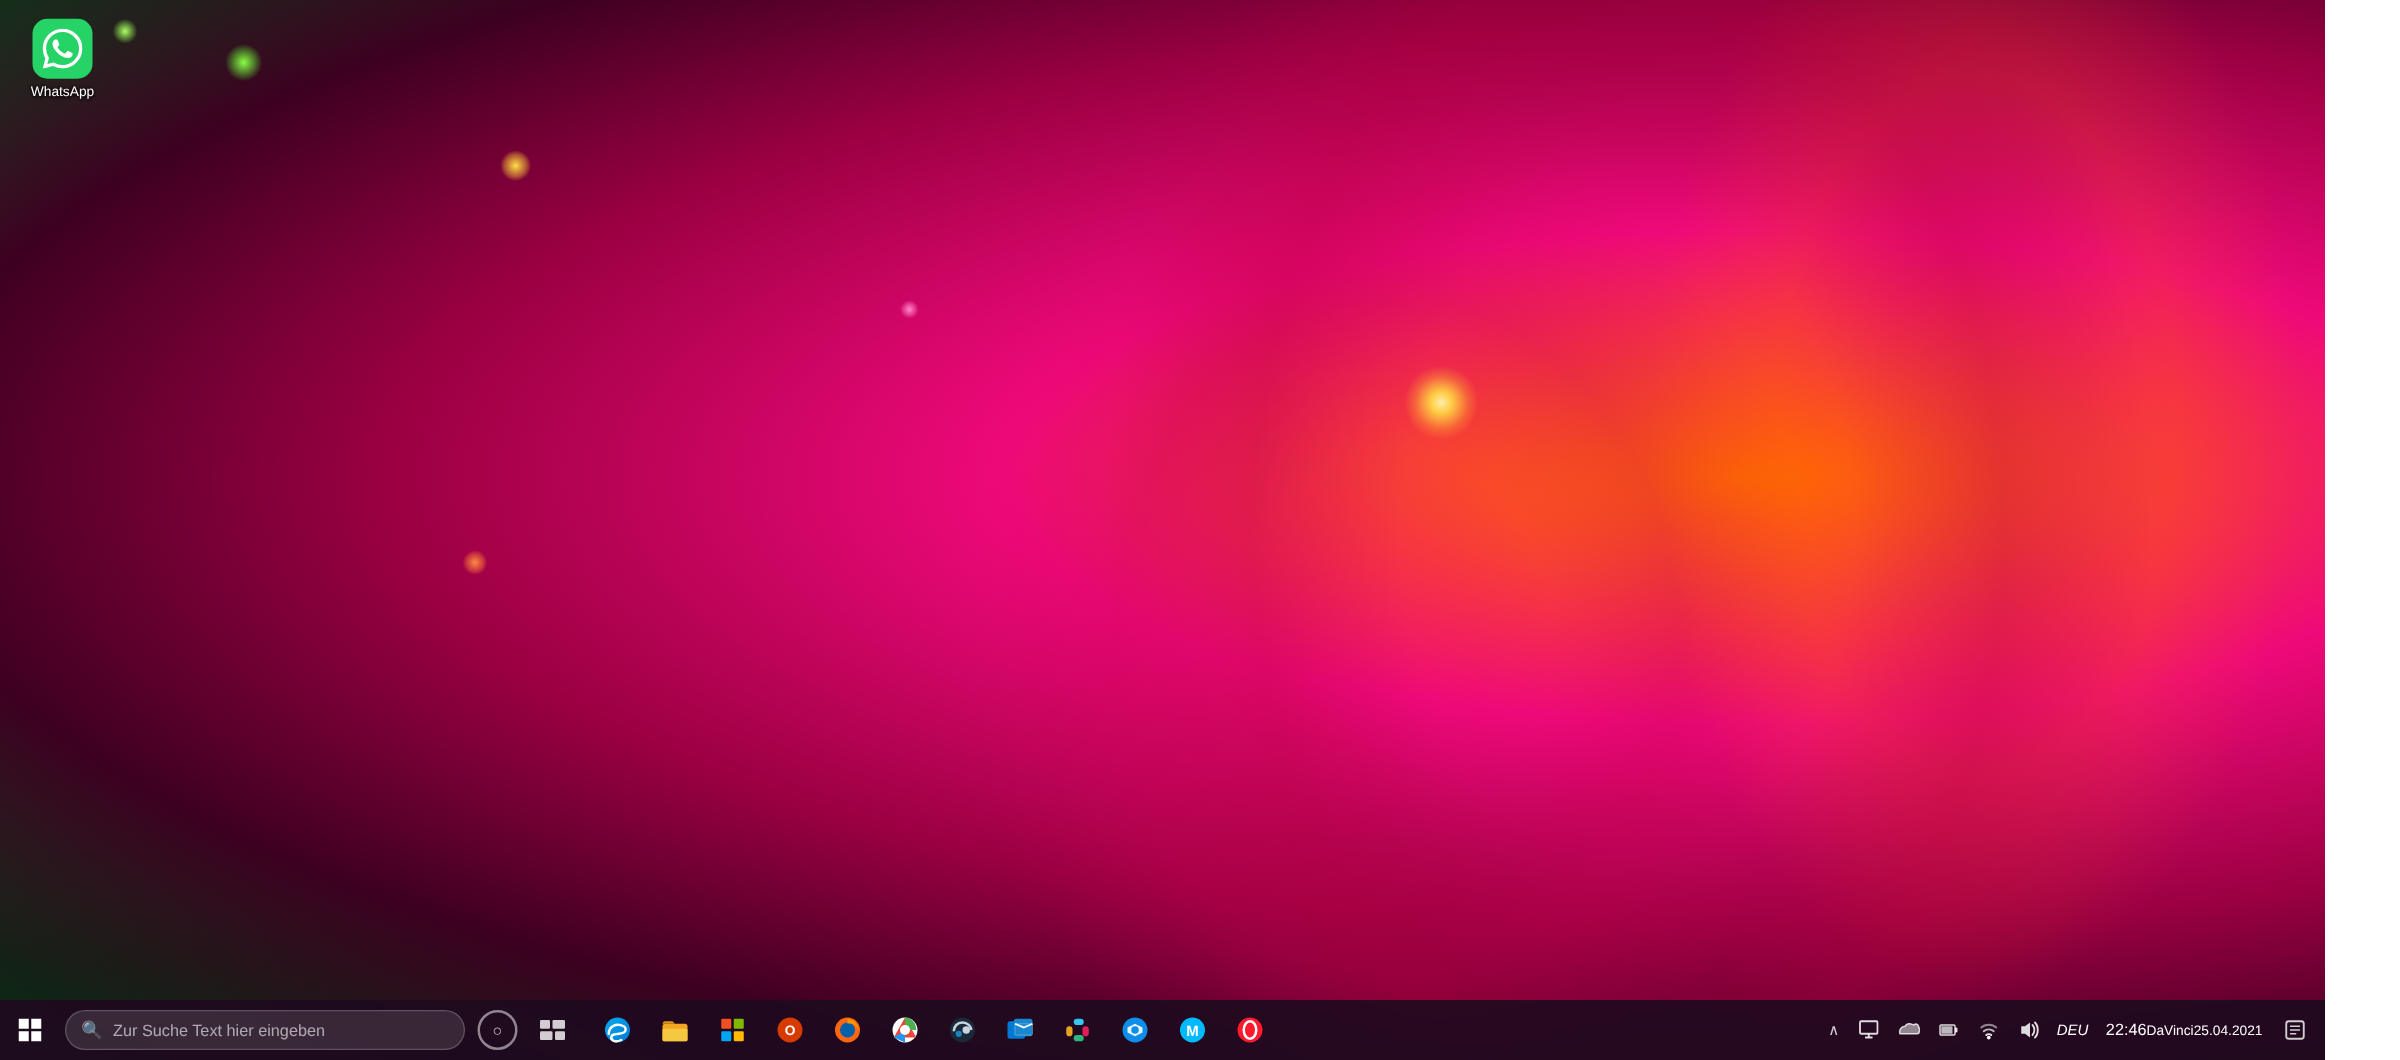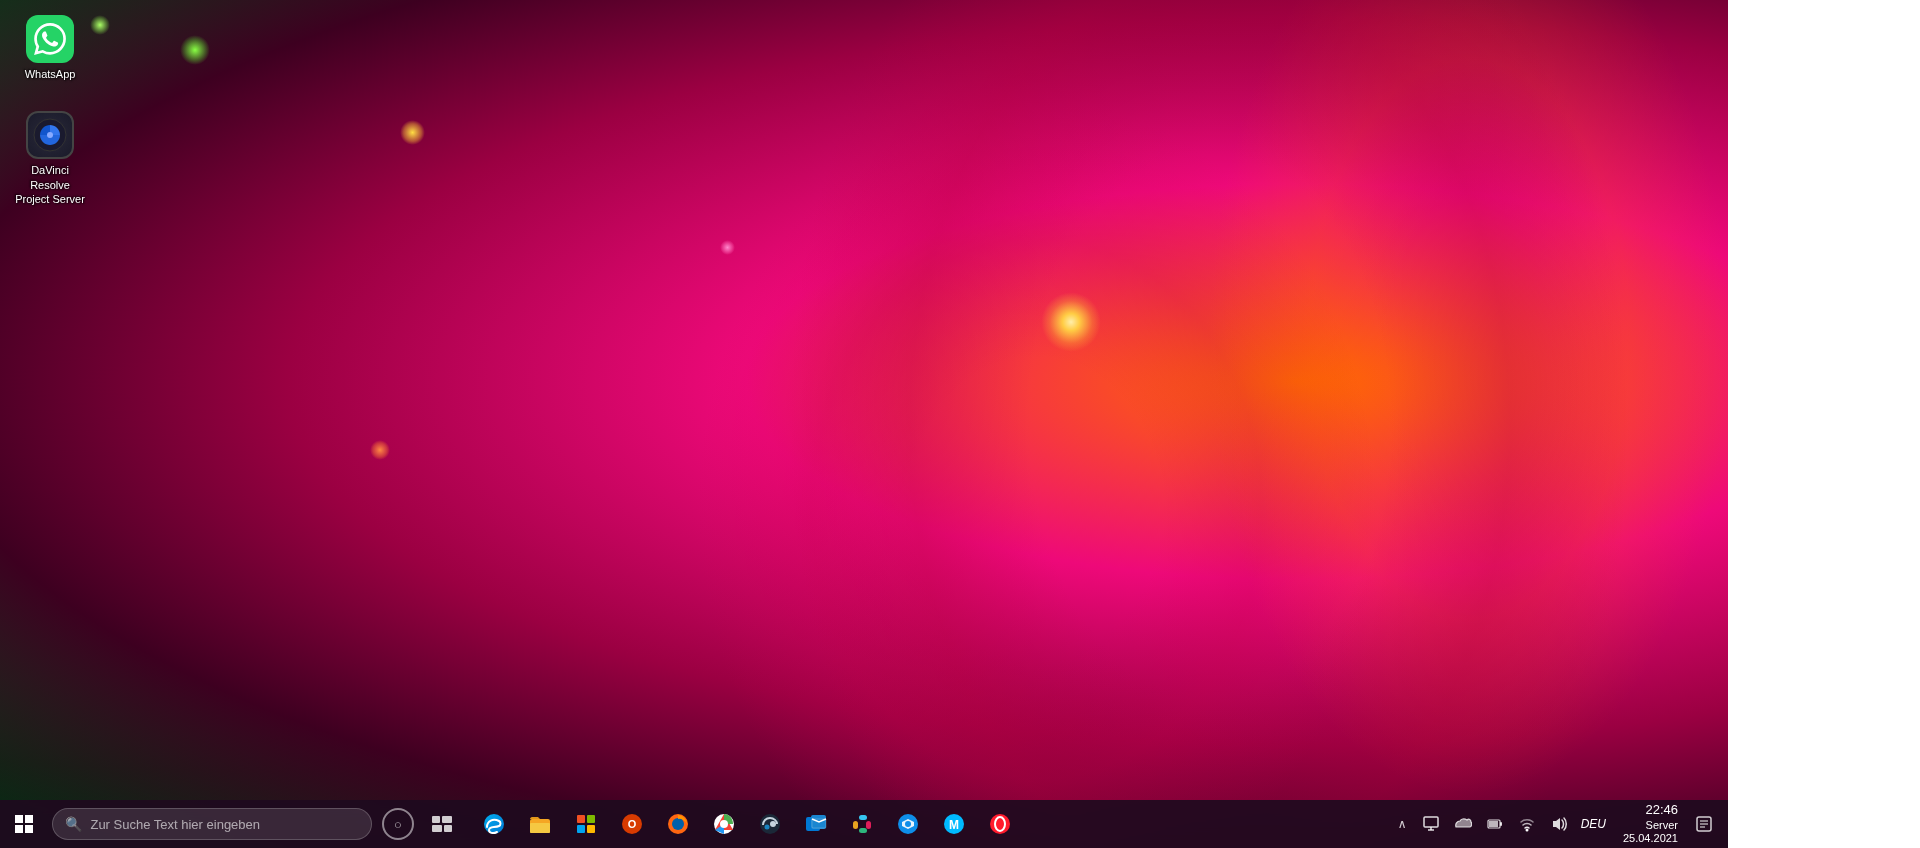--- a/index.html
+++ b/index.html
@@ -6,21 +6,21 @@
     
     body {
       width: 1920px;
       height: 848px;
       overflow: hidden;
       font-family: 'Segoe UI', Arial, sans-serif;
       position: relative;
     }
 
     #desktop {
-      width: 1728px;
+      width: 1860px;
       height: 848px;
       position: relative;
       background: #4d7c0f;
     }
 
     
     #wallpaper {
       position: absolute;
       inset: 0;
       background: 
@@ -246,21 +246,21 @@
       align-items: center;
       justify-content: center;
       color: rgba(255,255,255,0.85);
       font-size: 14px;
       cursor: pointer;
       border-radius: 4px;
     }
 
     #clock-area {
       display: flex;
-      flex-direction: column;
+      flex-direction: row;
       align-items: flex-end;
       padding: 0 6px;
       cursor: pointer;
       min-width: 70px;
     }
 
     #clock-time {
       color: white;
       font-size: 13px;
       font-weight: 400;
@@ -357,38 +357,20 @@
 
     <div class="desktop-icon">
       <div class="icon-image whatsapp-icon">
         <svg class="whatsapp-svg" viewBox="0 0 24 24" xmlns="http://www.w3.org/2000/svg">
           <path d="M17.472 14.382c-.297-.149-1.758-.867-2.03-.967-.273-.099-.471-.148-.67.15-.197.297-.767.966-.94 1.164-.173.199-.347.223-.644.075-.297-.15-1.255-.463-2.39-1.475-.883-.788-1.48-1.761-1.653-2.059-.173-.297-.018-.458.13-.606.134-.133.298-.347.446-.52.149-.174.198-.298.298-.497.099-.198.05-.371-.025-.52-.075-.149-.669-1.612-.916-2.207-.242-.579-.487-.5-.669-.51-.173-.008-.371-.01-.57-.01-.198 0-.52.074-.792.372-.272.297-1.04 1.016-1.04 2.479 0 1.462 1.065 2.875 1.213 3.074.149.198 2.096 3.2 5.077 4.487.709.306 1.262.489 1.694.625.712.227 1.36.195 1.871.118.571-.085 1.758-.719 2.006-1.413.248-.694.248-1.289.173-1.413-.074-.124-.272-.198-.57-.347m-5.421 7.403h-.004a9.87 9.87 0 01-5.031-1.378l-.361-.214-3.741.982.998-3.648-.235-.374a9.86 9.86 0 01-1.51-5.26c.001-5.45 4.436-9.884 9.888-9.884 2.64 0 5.122 1.03 6.988 2.898a9.825 9.825 0 012.893 6.994c-.003 5.45-4.437 9.884-9.885 9.884m8.413-18.297A11.815 11.815 0 0012.05 0C5.495 0 .16 5.335.157 11.892c0 2.096.547 4.142 1.588 5.945L.057 24l6.305-1.654a11.882 11.882 0 005.683 1.448h.005c6.554 0 11.89-5.335 11.893-11.893a11.821 11.821 0 00-3.48-8.413z"></path>
         </svg>
       </div>
       <span class="icon-label">WhatsApp</span>
     </div>
 
-    <div class="desktop-icon">
-      <div class="icon-image davinci-icon">
-        <svg width="36" height="36" viewBox="0 0 36 36" xmlns="http://www.w3.org/2000/svg">
-
-          <circle cx="18" cy="18" r="16" fill="#1a1a2e" stroke="#333" stroke-width="1"></circle>
-
-          <path d="M8 18 C8 12, 13 8, 18 8 L18 18 Z" fill="#1155cc"></path>
-
-          <path d="M18 8 C23 8, 28 12, 28 18 L18 18 Z" fill="#3377ee"></path>
-
-          <path d="M8 18 C8 24, 13 28, 18 28 C23 28, 28 24, 28 18 L18 18 Z" fill="#2266dd"></path>
-
-          <circle cx="18" cy="18" r="3" fill="#88aaff"></circle>
-        </svg>
-      </div>
-      <span class="icon-label">DaVinci Resolve</span>
-      <span class="icon-label">Project Server</span>
-    </div>
 
   </div>
 
   <div id="taskbar">
 
     <div id="start-button">
       <div class="windows-logo">
         <div></div>
         <div></div>
         <div></div>
@@ -591,21 +573,21 @@
           <path d="M14 2 C17 5, 17 11, 14 14" fill="none" stroke="rgba(255,255,255,0.85)" stroke-width="1.5" stroke-linecap="round"></path>
         </svg>
       </div>
 
       <div id="lang-indicator">
         <span>DEU</span>
       </div>
 
       <div id="clock-area">
         <span id="clock-time">22:46</span>
-        <span id="clock-day">Server</span>
+        <span id="clock-day">DaVinci</span>
         <span id="clock-date">25.04.2021</span>
       </div>
 
       <div id="notification-button">
         <svg width="16" height="16" viewBox="0 0 16 16">
           <rect x="1" y="1" width="14" height="14" rx="2" fill="none" stroke="rgba(255,255,255,0.8)" stroke-width="1.5"></rect>
           <line x1="4" y1="5" x2="12" y2="5" stroke="rgba(255,255,255,0.8)" stroke-width="1.2"></line>
           <line x1="4" y1="8" x2="12" y2="8" stroke="rgba(255,255,255,0.8)" stroke-width="1.2"></line>
           <line x1="4" y1="11" x2="9" y2="11" stroke="rgba(255,255,255,0.8)" stroke-width="1.2"></line>
         </svg>

